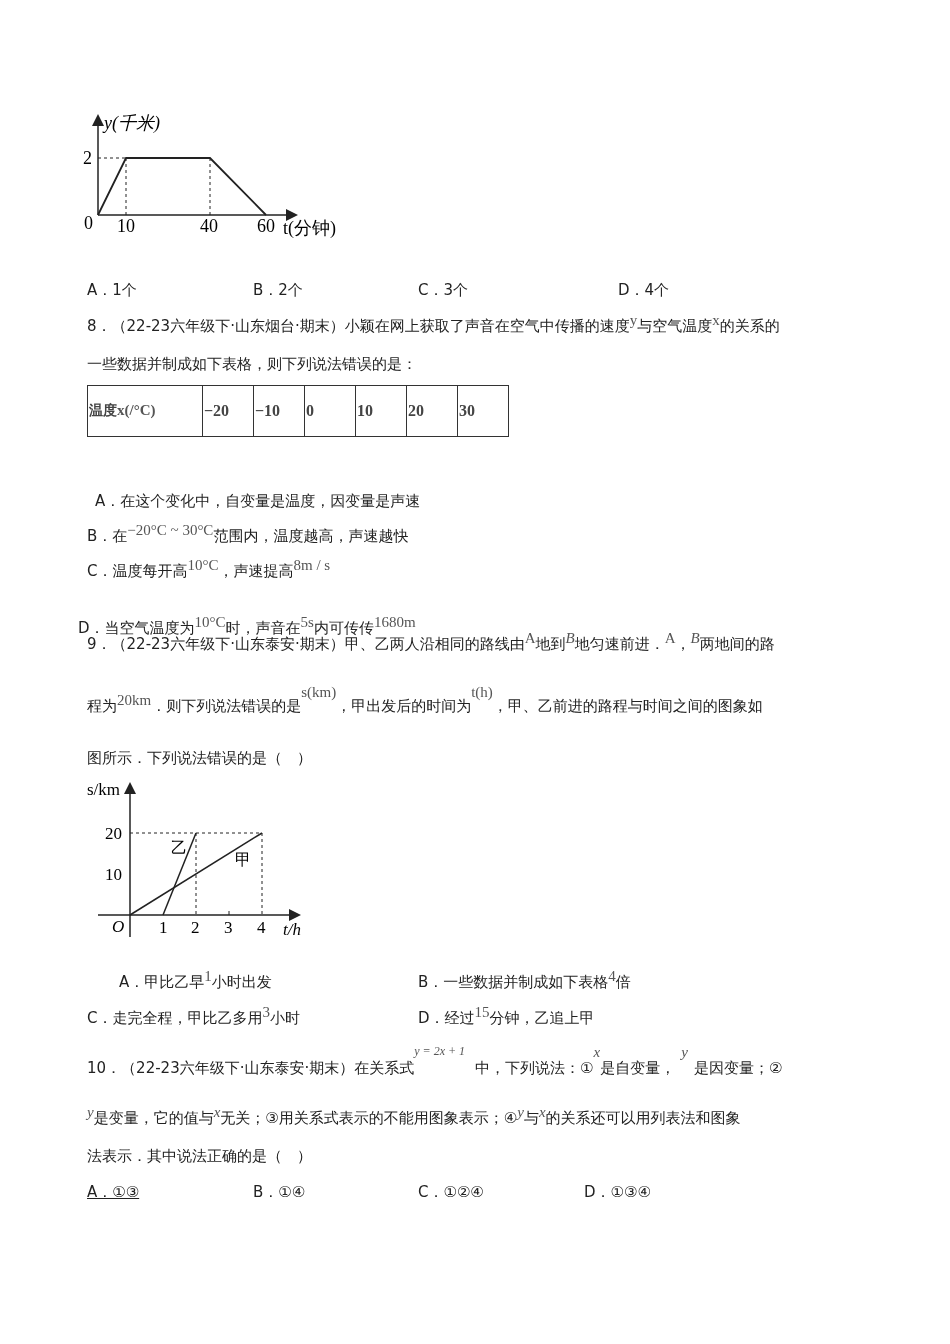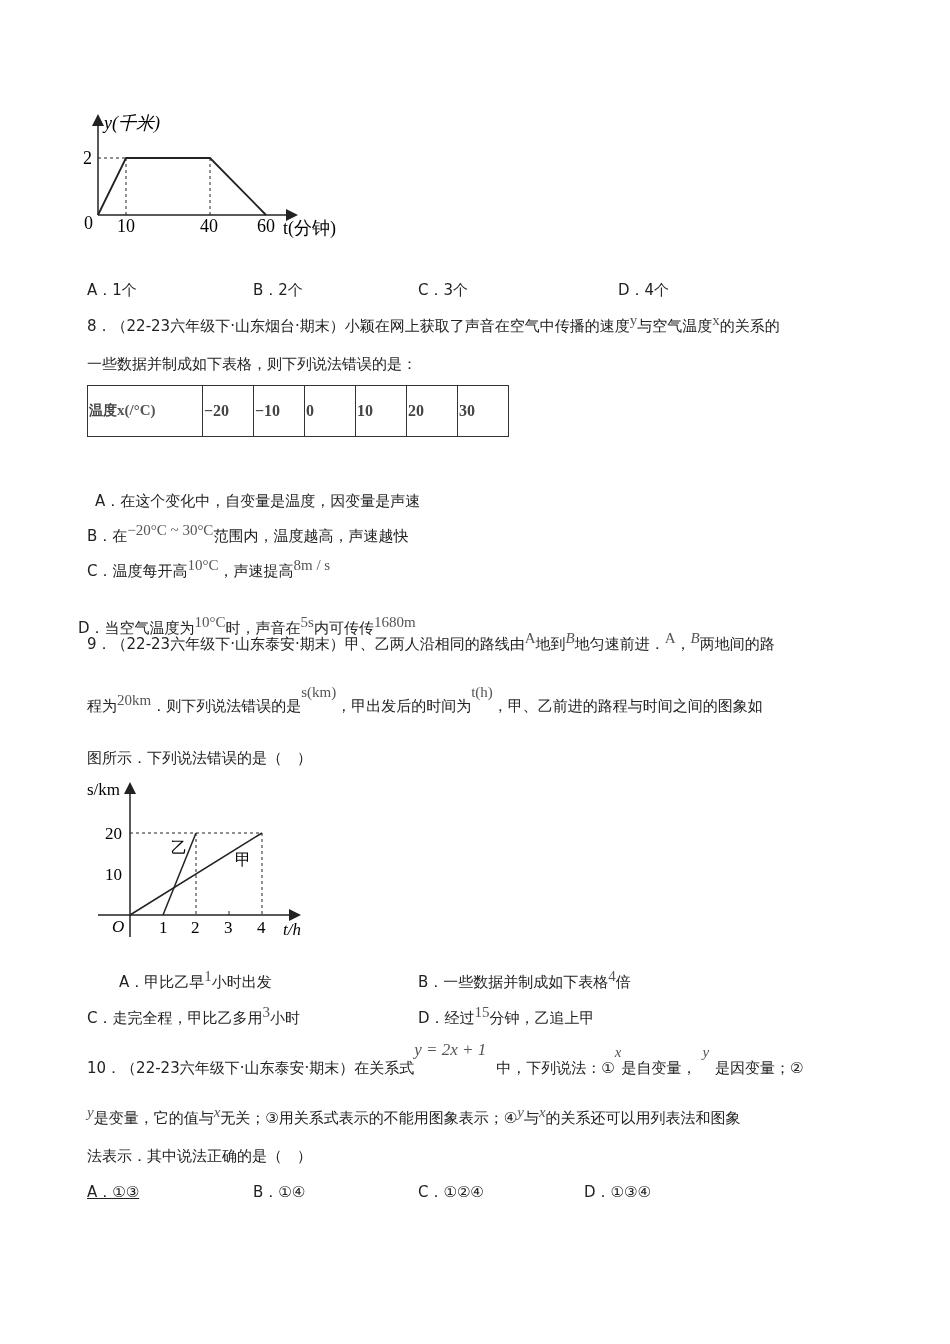--- a/index.html
+++ b/index.html
@@ -116,21 +116,21 @@
   <span>B．一些数据并制成如下表格</span><span class="math sup">4</span><span>倍</span>
 </div>
 <div class="opt" style="left:87px;top:1009px;">
   <span>C．走完全程，甲比乙多用</span><span class="math sup">3</span><span>小时</span>
 </div>
 <div class="opt" style="left:418px;top:1009px;">
   <span>D．经过</span><span class="math sup">15</span><span>分钟，乙追上甲</span>
 </div>
 
 <div class="abs txt" style="left:87px;top:1058px;">
-  <span>10．（22-23六年级下·山东泰安·期末）在关系式</span><span class="math" style="position:relative;top:-18px;font-size:17px;font-style:italic;margin:0 10px 0 0">y = 2x + 1</span><span>中，下列说法：①</span><span class="math" style="position:relative;top:-16px;font-style:italic">x</span><span>是自变量，</span><span class="math" style="position:relative;top:-16px;font-style:italic;margin:0 6px">y</span><span>是因变量；②</span>
+  <span>10．（22-23六年级下·山东泰安·期末）在关系式</span><span class="math" style="position:relative;top:-18px;font-size:12px;font-style:italic;margin:0 10px 0 0">y = 2x + 1</span><span>中，下列说法：①</span><span class="math" style="position:relative;top:-16px;font-style:italic">x</span><span>是自变量，</span><span class="math" style="position:relative;top:-16px;font-style:italic;margin:0 6px">y</span><span>是因变量；②</span>
 </div>
 <div class="abs txt" style="left:87px;top:1108px;">
   <span class="math sup" style="font-style:italic">y</span><span>是变量，它的值与</span><span class="math sup" style="font-style:italic">x</span><span>无关；③用关系式表示的不能用图象表示；④</span><span class="math sup" style="font-style:italic">y</span><span>与</span><span class="math sup" style="font-style:italic">x</span><span>的关系还可以用列表法和图象</span>
 </div>
 <div class="abs txt" style="left:87px;top:1146px;">法表示．其中说法正确的是（　）</div>
 
 <span class="opt" style="left:87px;top:1183px;text-decoration:underline;">A．①③</span>
 <span class="opt" style="left:253px;top:1183px;">B．①④</span>
 <span class="opt" style="left:418px;top:1183px;">C．①②④</span>
 <span class="opt" style="left:584px;top:1183px;">D．①③④</span>

